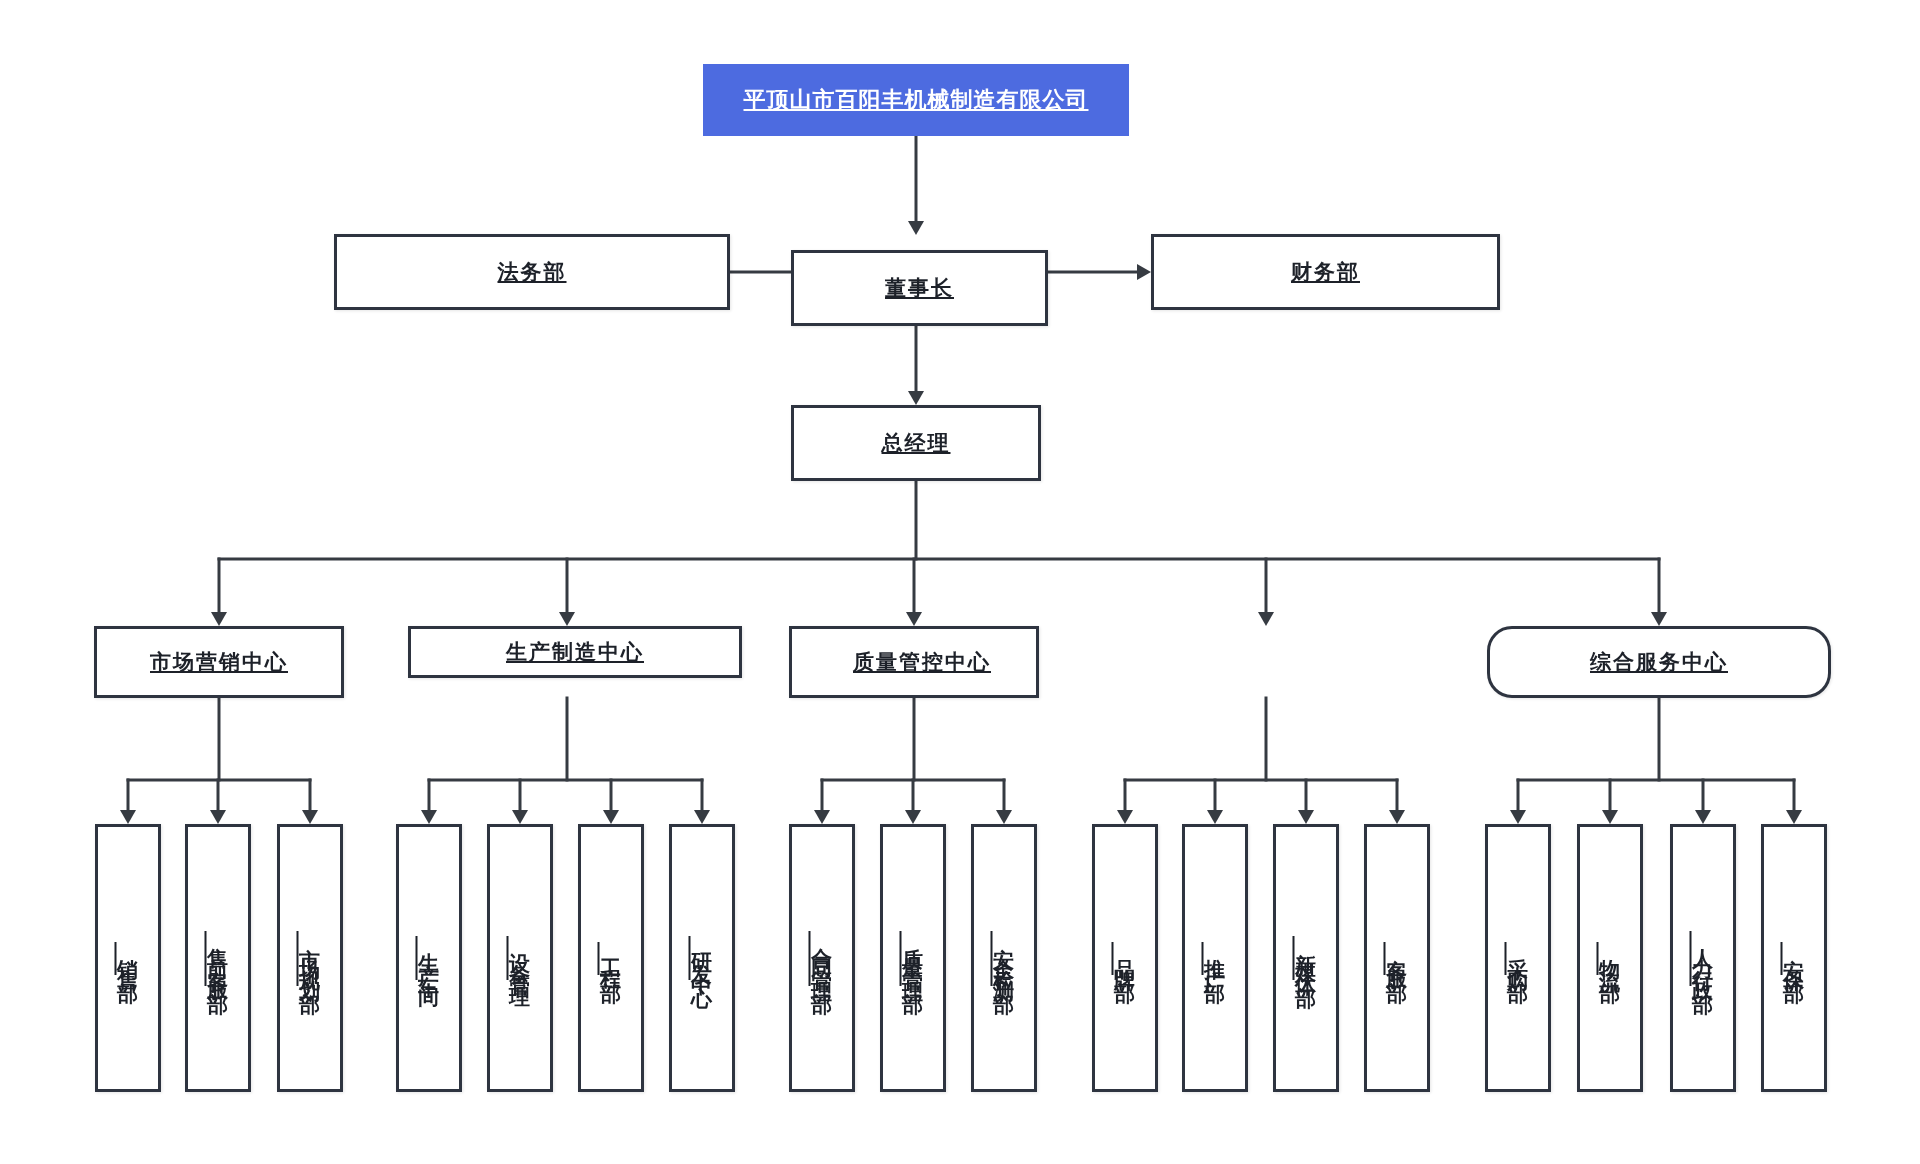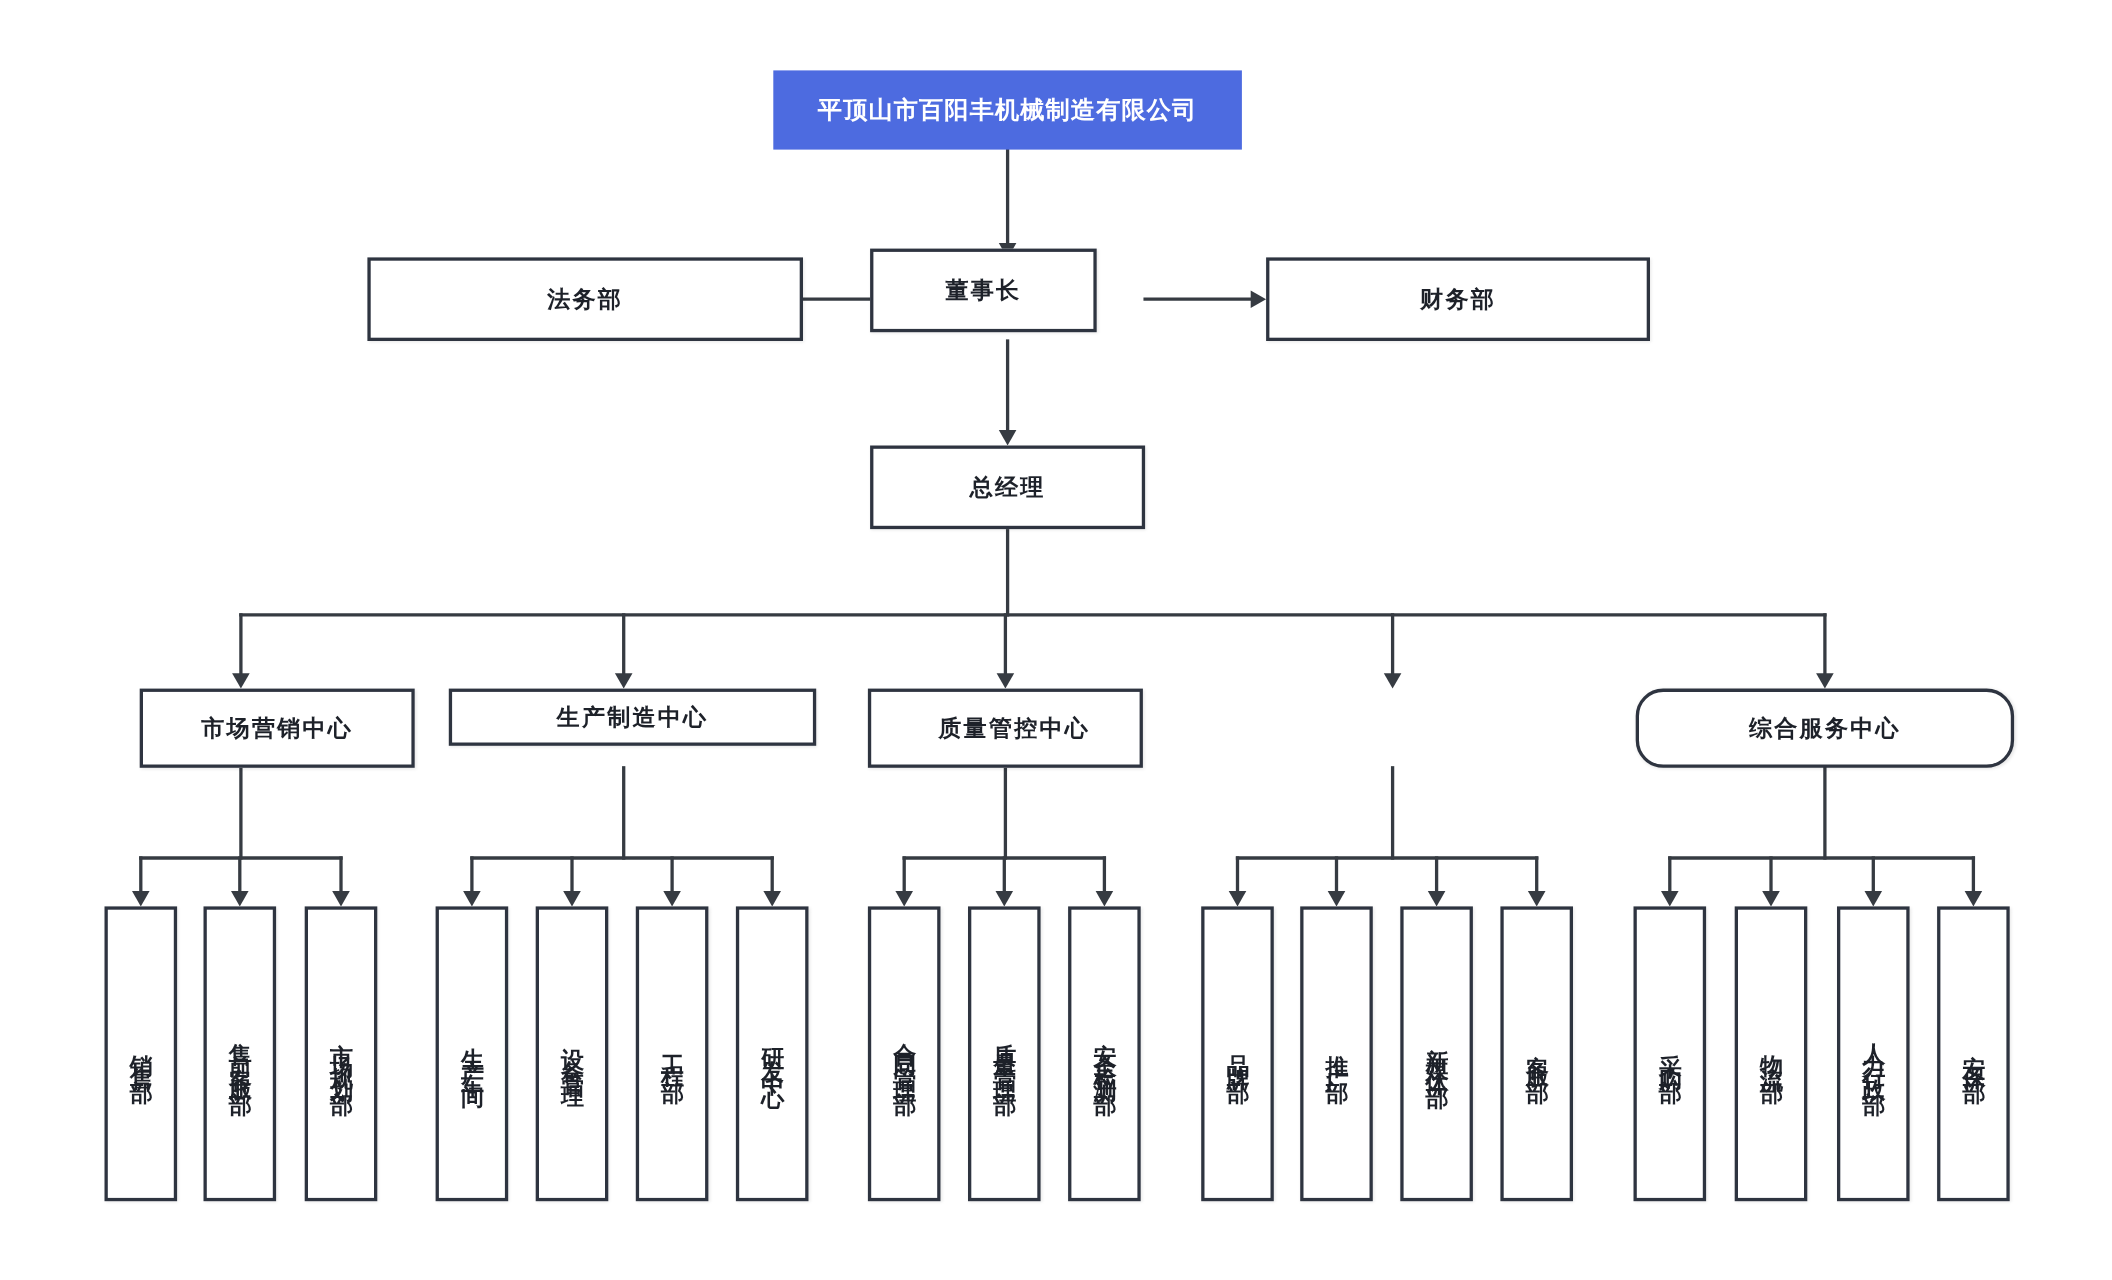--- a/index.html
+++ b/index.html
@@ -23,20 +23,21 @@
     background: #ffffff;
     border: 3px solid #2e3440;
     display: flex;
     align-items: center;
     justify-content: center;
     font-weight: 700;
     color: #1d2129;
     font-size: 21px;
     letter-spacing: 2px;
     box-shadow: 1px 1px 3px rgba(0,0,0,0.10);
+    text-decoration: underline;
   }
   .root-node {
     background: #4d6be0;
     border: none;
     color: #ffffff;
     font-size: 22px;
     letter-spacing: 1px;
     box-shadow: none;
   }
   .dept-node { letter-spacing: 0; }
@@ -132,26 +133,26 @@
       <polygon points="1510,810 1526,810 1518,824"></polygon>
       <polygon points="1602,810 1618,810 1610,824"></polygon>
       <polygon points="1695,810 1711,810 1703,824"></polygon>
       <polygon points="1786,810 1802,810 1794,824"></polygon>
     </g>
   </svg>
 
   <div class="node root-node" style="left:703px;top:64px;width:426px;height:72px;">平顶山市百阳丰机械制造有限公司</div>
 
   <div class="node" style="left:334px;top:234px;width:396px;height:76px;">法务部</div>
-  <div class="node" style="left:791px;top:226px;width:206px;height:76px;">董事长</div>
+  <div class="node" style="left:791px;top:250px;width:257px;height:76px;">董事长</div>
   <div class="node" style="left:1151px;top:234px;width:349px;height:76px;">财务部</div>
 
   <div class="node" style="left:791px;top:405px;width:250px;height:76px;">总经理</div>
 
-  <div class="node" style="left:94px;top:626px;width:250px;height:72px;margin-left:33px;">市场营销中心</div>
+  <div class="node" style="left:94px;top:626px;width:250px;height:72px;">市场营销中心</div>
   <div class="node" style="left:408px;top:626px;width:334px;height:52px;">生产制造中心</div>
   <div class="node" style="left:789px;top:626px;width:250px;height:72px;padding-left:16px;">质量管控中心</div>
   <div class="node" style="left:1487px;top:626px;width:344px;height:72px;border-radius:25px;">综合服务中心</div>
 
   <div class="node dept-node" style="left:95px;top:824px;width:66px;height:268px;">
     <span class="vtext">销售部</span>
   </div>
   <div class="node dept-node" style="left:185px;top:824px;width:66px;height:268px;">
     <span class="vtext">售前客服部</span>
   </div>

